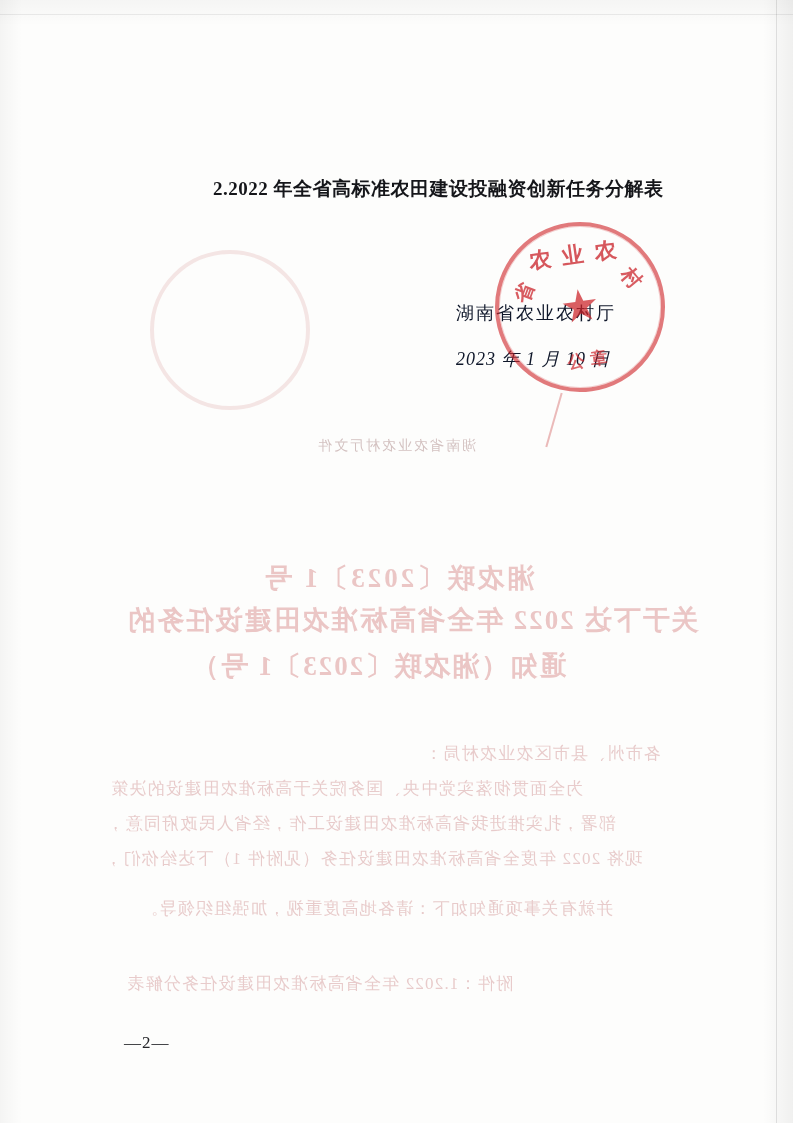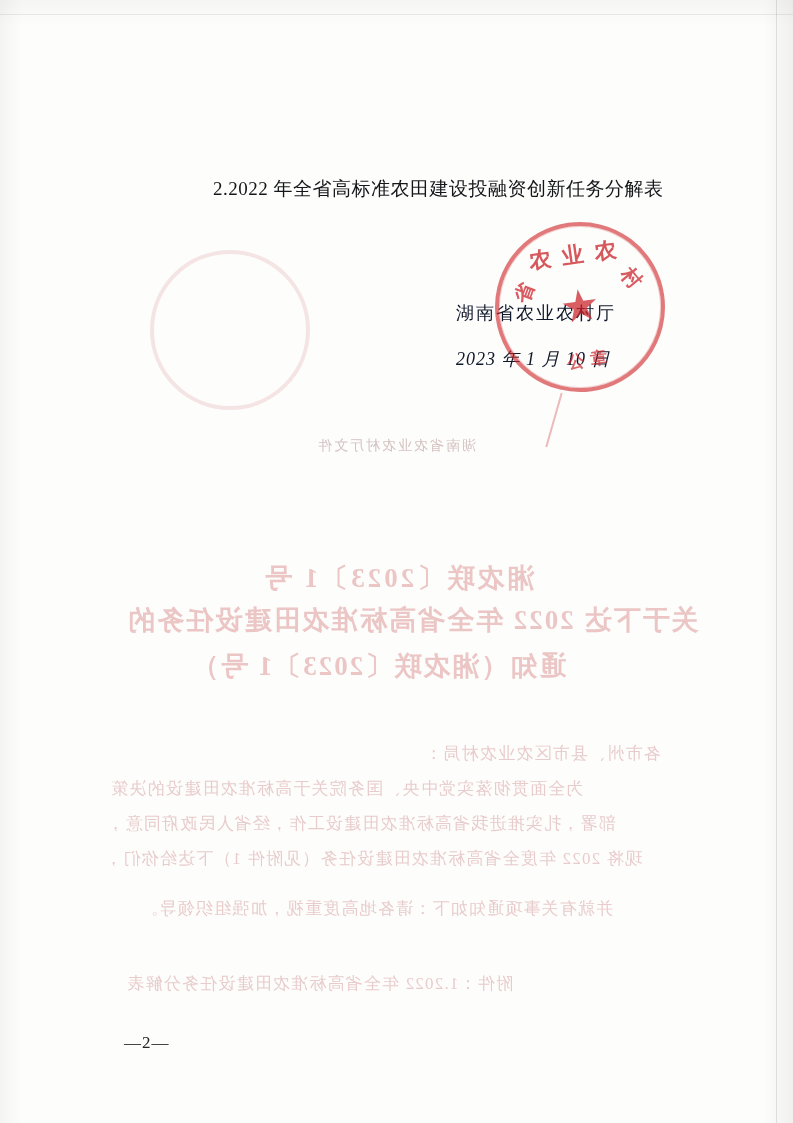--- a/index.html
+++ b/index.html
@@ -44,21 +44,21 @@
     height: 1px;
     background: rgba(0,0,0,0.07);
   }
 
   
   .attachment-title {
     position: absolute;
     left: 213px;
     top: 176px;
     font-size: 19px;
-    font-weight: normal;
+    font-weight: bold;
     letter-spacing: 0.5px;
     color: #15161a;
     white-space: nowrap;
   }
   .signature-block {
     position: absolute;
     left: 456px;
     top: 290px;
     font-size: 18px;
     color: #0f172a;

